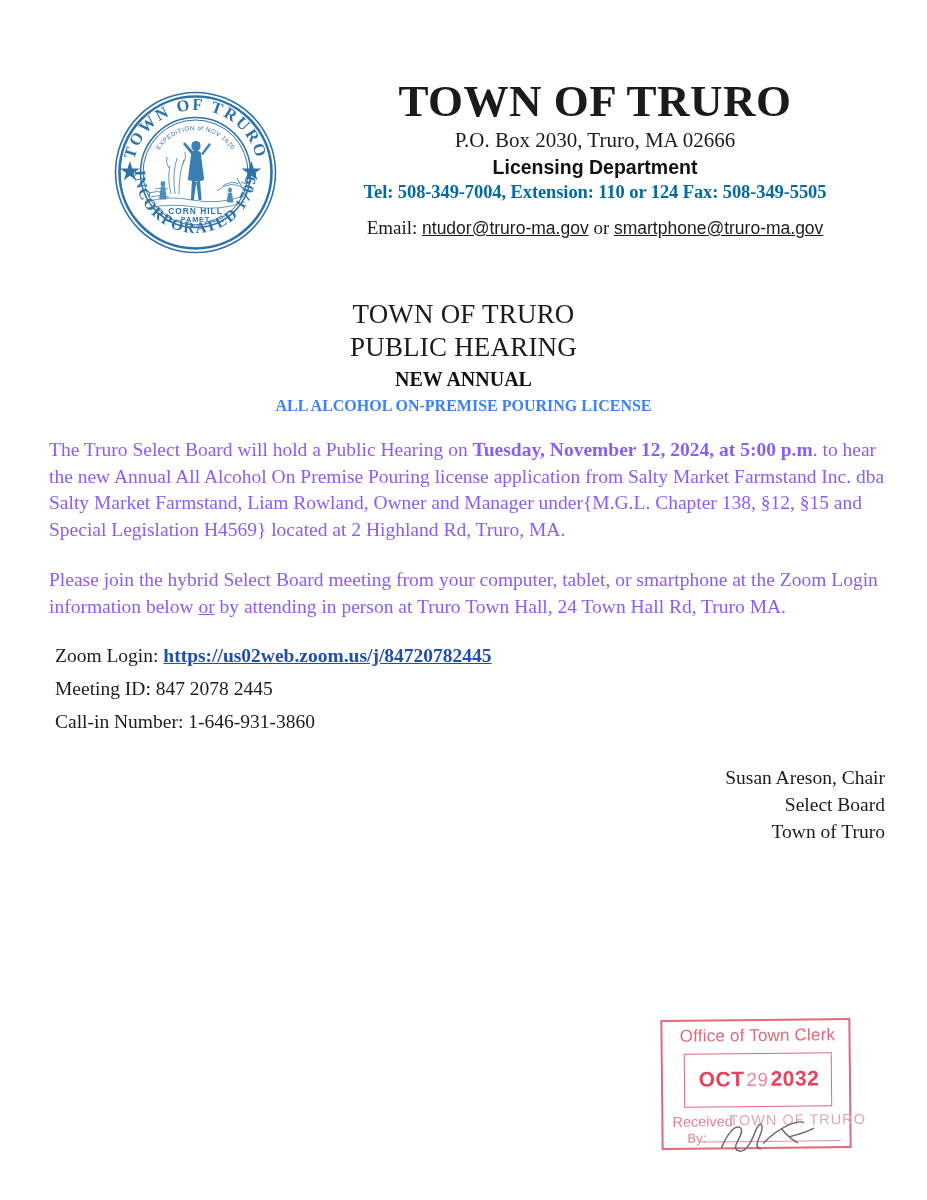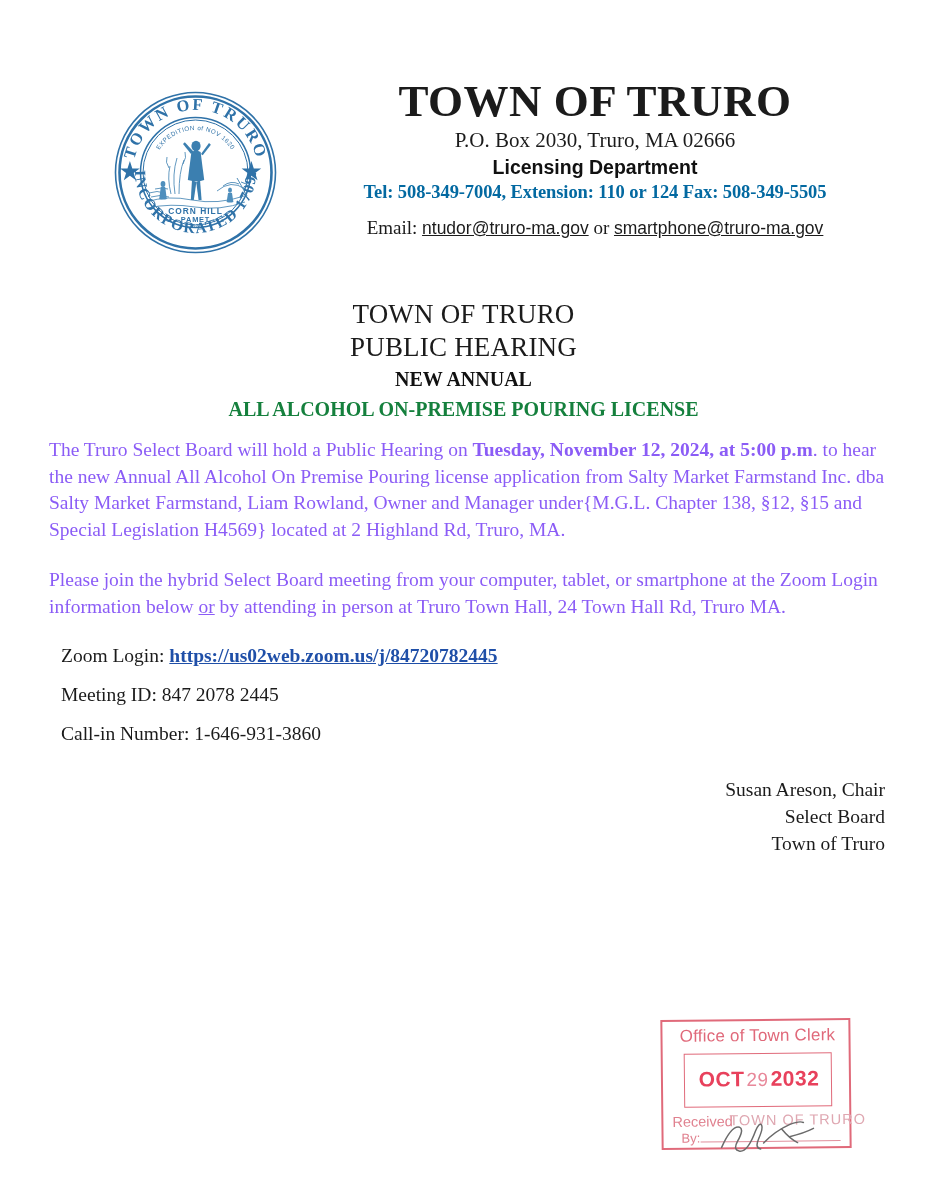--- a/index.html
+++ b/index.html
@@ -106,25 +106,25 @@
     letter-spacing: 0.2px;
   }
   .title-block .t3 {
     font-size: 20px;
     font-weight: bold;
     line-height: 1.3;
     margin: 2px 0 4px 0;
     color: #111;
   }
   .title-block .t4 {
-    font-size: 20px;
+    font-size: 16px;
     font-weight: bold;
     line-height: 1.3;
     margin: 1px 0 0 0;
-    color: #15803d;
+    color: #3b82f6;
   }
 
   
   .body-col {
     position: absolute;
     left: 49px;
     top: 437px;
     width: 836px;
   }
   .para {
@@ -136,21 +136,21 @@
   }
   .para.gap { margin-top: 23px; }
   .para b { font-weight: bold; }
   .u { text-decoration: underline; }
 
   .info-block { margin-top: 23px; }
   .info-line {
     font-size: 19.5px;
     line-height: 1.37;
     color: #1b1b1b;
-    margin: 12px;
+    margin: 6px;
   }
   .zoomlink {
     color: #1f4fa8;
     font-weight: bold;
     text-decoration: underline;
     font-size: 19.5px;
   }
 
   .sig-block { margin-top: 30px; }
   .sig-line {
@@ -222,21 +222,21 @@
     position: absolute;
     left: 66px;
     top: 91px;
     font-size: 14.5px;
     color: #dfa7b1;
     letter-spacing: 1px;
     white-space: nowrap;
   }
   .stamp-by {
     position: absolute;
-    left: 18px;
+    left: 24px;
     top: 109px;
     font-size: 13px;
     color: #e0818f;
   }
   .stamp-byline {
     position: absolute;
     left: 37px;
     top: 120px;
     width: 140px;
     border-bottom: 1.4px solid #e08f9c;

